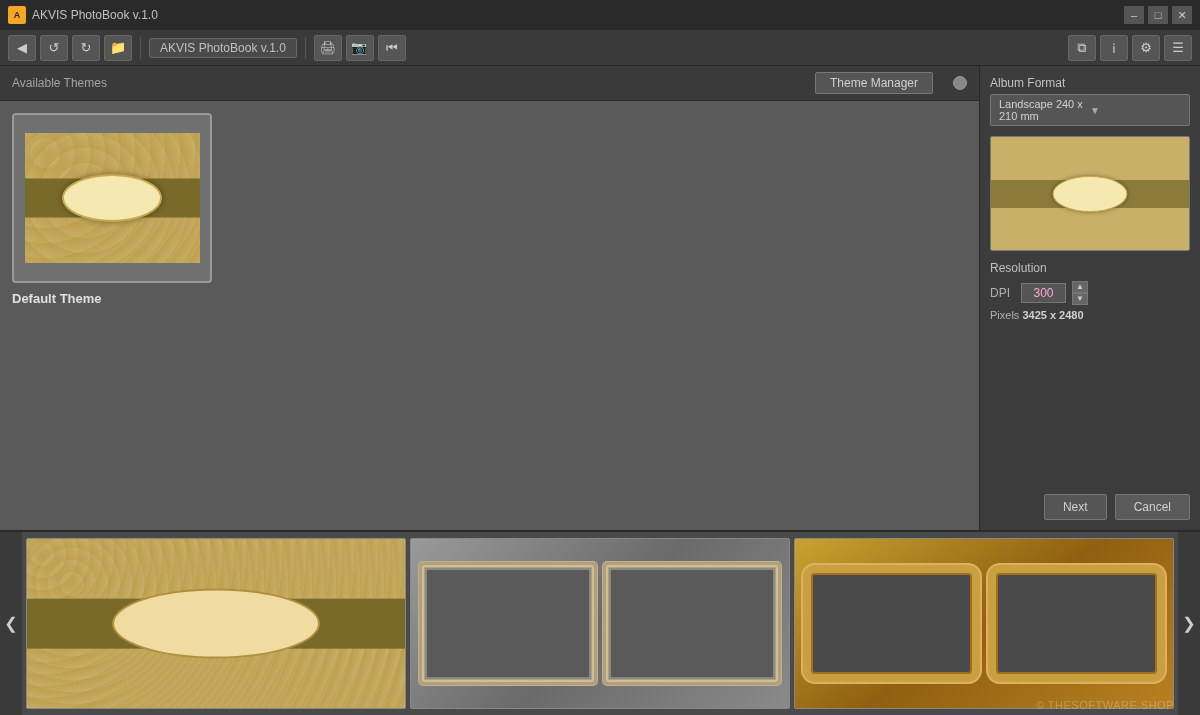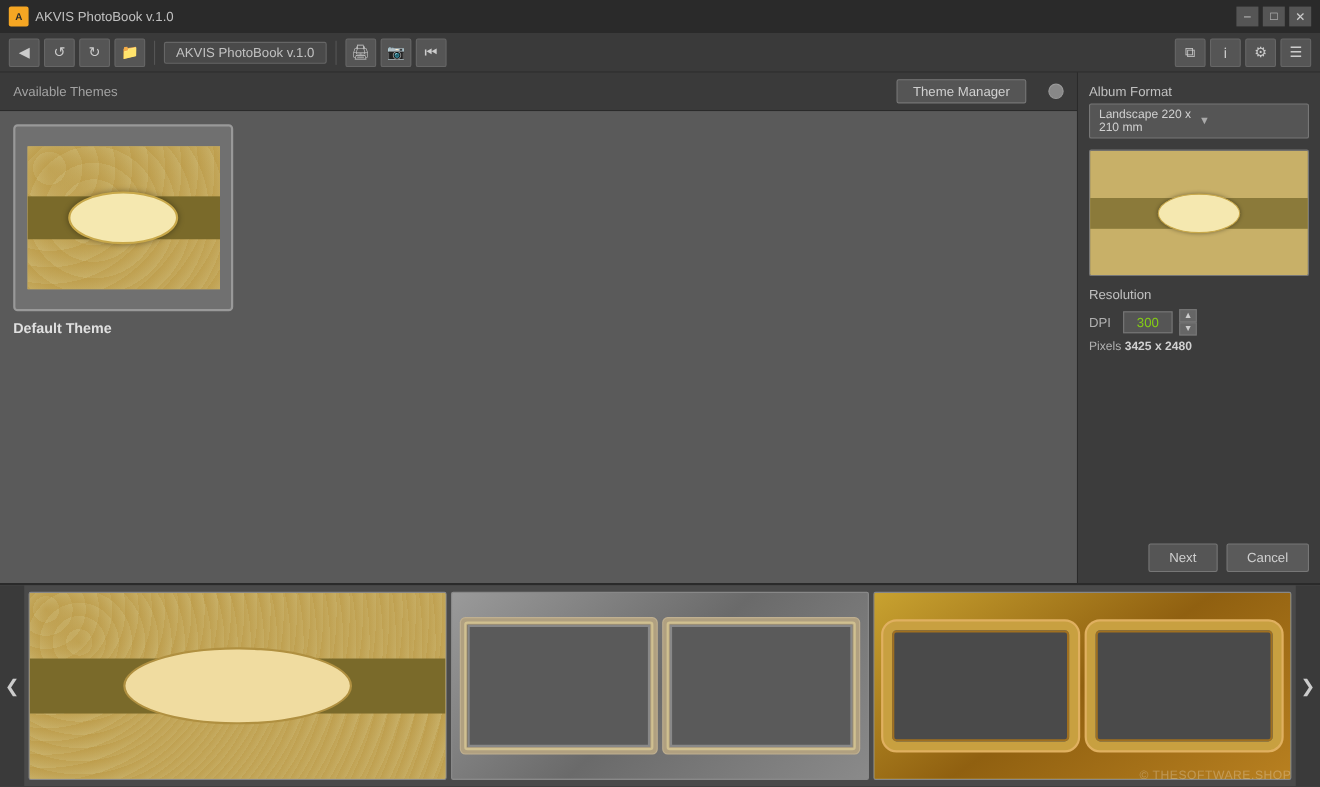--- a/index.html
+++ b/index.html
@@ -296,21 +296,21 @@
       margin-bottom: 4px;
     }
     .dpi-label {
       font-size: 12px;
       color: #b0b0b0;
       width: 25px;
     }
     .dpi-input {
       background: #555;
       border: 1px solid #777;
-      color: #84cc16;
+      color: #f9a8d4;
       padding: 2px 4px;
       width: 45px;
       font-size: 12px;
       text-align: center;
     }
     .dpi-spinner {
       display: flex;
       flex-direction: column;
     }
     .dpi-spin-btn {
@@ -583,21 +583,21 @@
         <span class="theme-name">Default Theme</span>
       </div>
     </div>
   </div>
 
   <div class="right-panel">
 
     <div>
       <div class="right-section-label">Album Format</div>
       <div class="album-format-select">
-        <span>Landscape 220 x 210 mm</span>
+        <span>Landscape 240 x 210 mm</span>
         <span class="dropdown-arrow">▼</span>
       </div>
     </div>
 
     <div class="album-preview">
       <div class="album-preview-inner">
         <div class="album-preview-sash"></div>
         <div class="album-preview-oval"></div>
       </div>
     </div>

